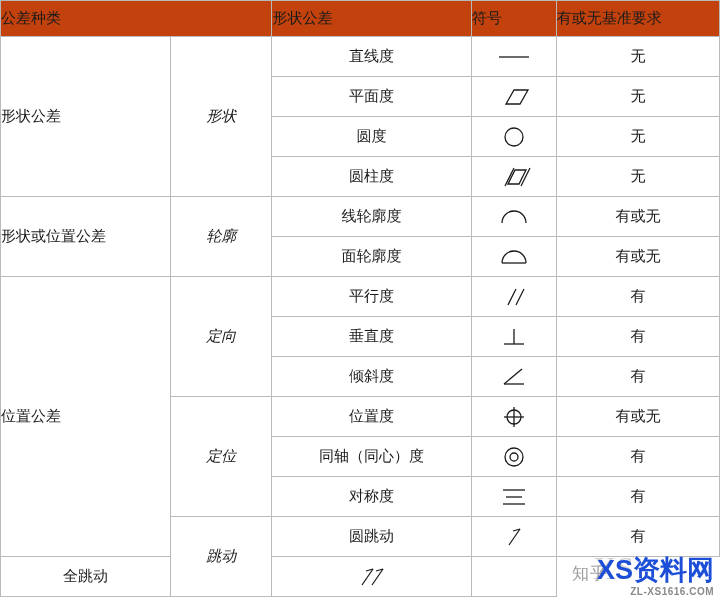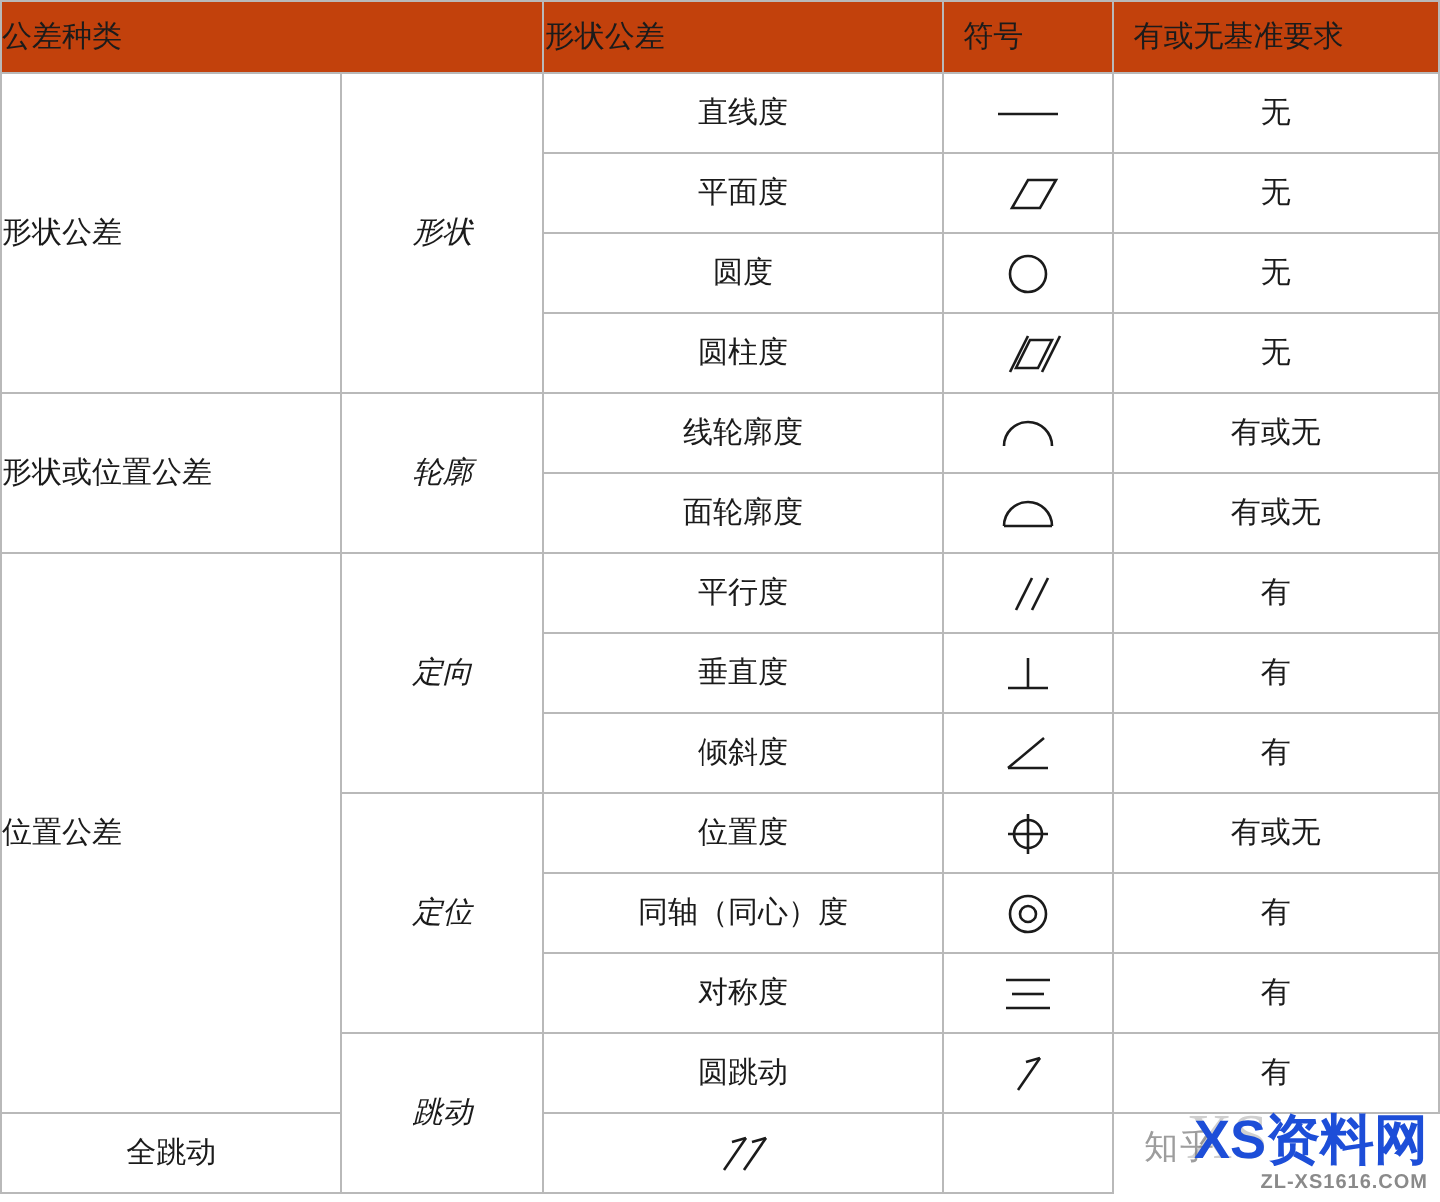--- a/index.html
+++ b/index.html
@@ -34,21 +34,21 @@
   col.c5 { width: 163px; }
 
   thead th {
     background: #c2410c;
     height: 35px;
     text-align: left;
     padding-left: 10px;
     font-size: 15px;
     color: #1b1b1b;
   }
-  thead th.hdr-sym { text-align: left; padding-left: 10px; }
+  thead th.hdr-sym { text-align: left; }
 
   tbody td {
     height: 39px;
     vertical-align: middle;
   }
   td.cat {
     text-align: left;
     padding-left: 10px;
     margin-top: 32px;
   }

